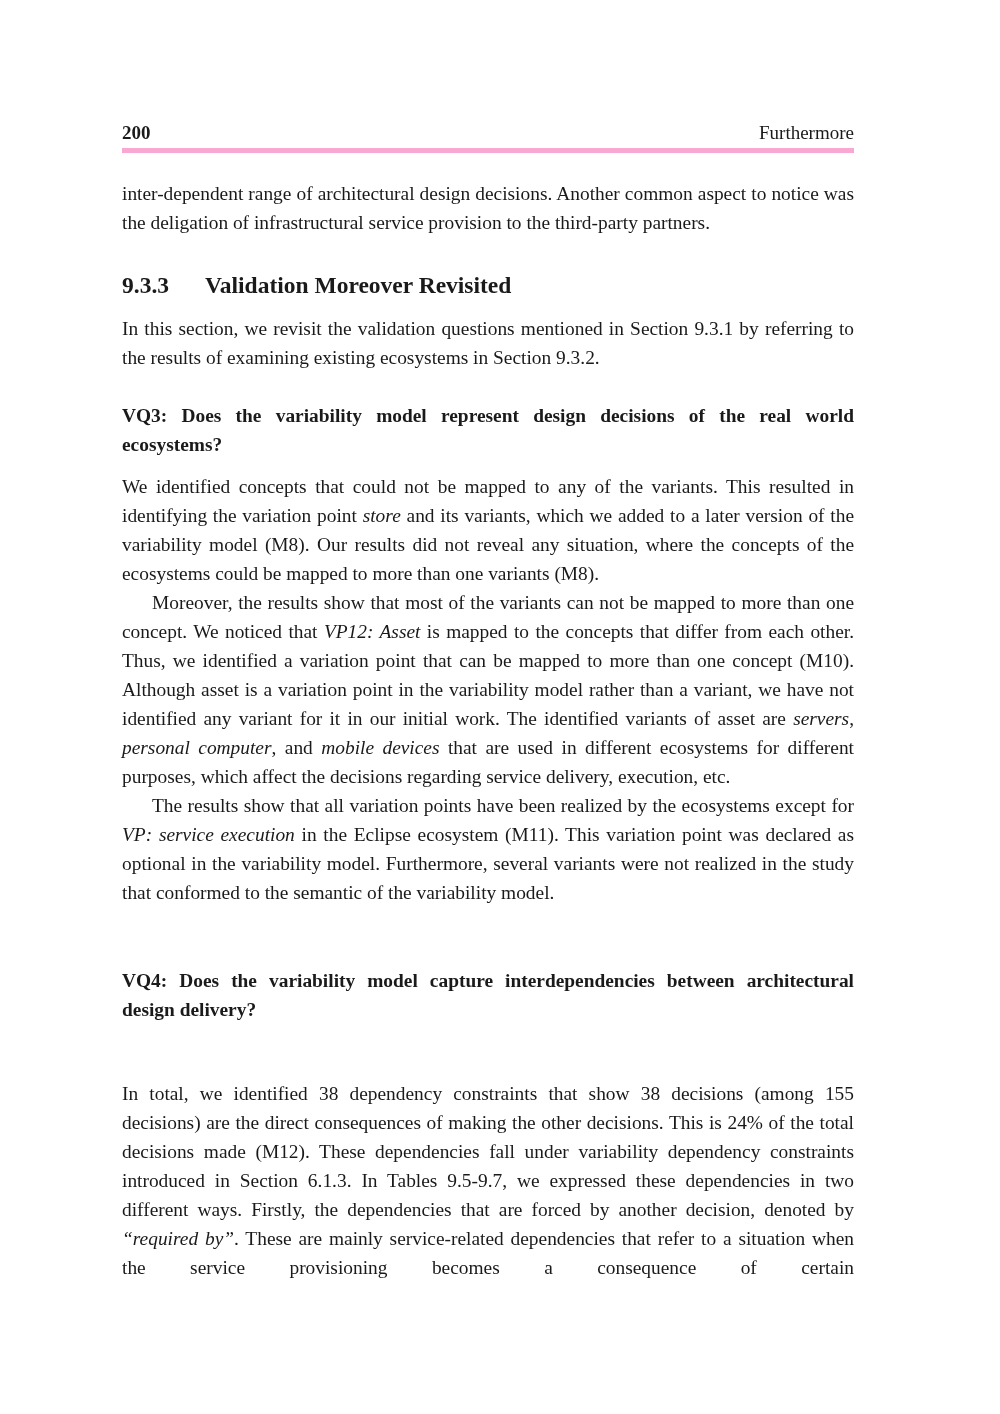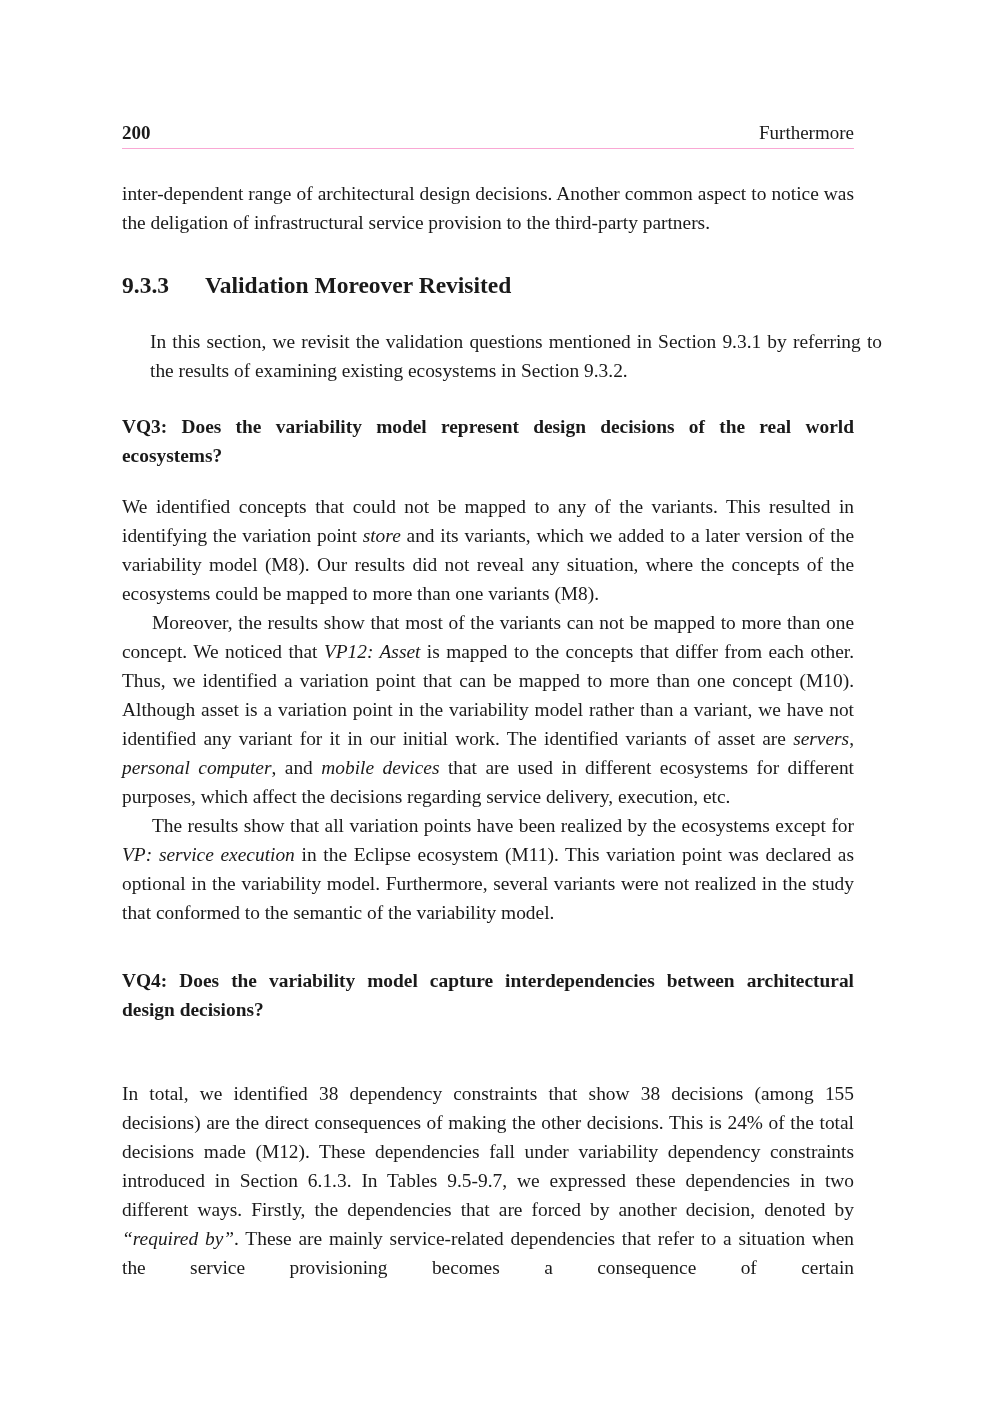--- a/index.html
+++ b/index.html
@@ -4,21 +4,21 @@
 <style>
   html, body { margin: 0; padding: 0; background: #ffffff; }
   body {
     width: 1000px; height: 1414px; position: relative; overflow: hidden;
     font-family: "DejaVu Serif", "Liberation Serif", serif;
     color: #1a1a1a;
   }
   .page { position: absolute; left: 122px; top: 0; width: 732px; }
   .running-head {
     position: absolute; top: 120px; left: 0; width: 732px; height: 28px;
-    border-bottom: 1px solid #f9a8d4;
+    border-bottom: 5px solid #f9a8d4;
     font-family: "Liberation Serif", serif; font-size: 19px;
   }
   .running-head .pnum { position: absolute; left: 0; top: 2px; font-weight: bold; }
   .running-head .rtitle { position: absolute; right: 0; top: 2px; }
   .block { position: absolute; left: 0; width: 732px; }
   p.body {
     margin: 0; font-family: "Liberation Serif", serif; font-size: 19.4px;
     line-height: 29px; text-align: justify; text-align-last: auto;
   }
   p.indent { text-indent: 30px; }
@@ -47,35 +47,35 @@
   <div class="block" style="top:179px;">
     <p class="body last">inter-dependent range of architectural design decisions. Another common aspect to notice was the deligation of infrastructural service provision to the third-party partners.</p>
   </div>
 
   <div class="block" style="top:270px;">
     <h2 class="section-title">
       <span class="num">9.3.3</span><span>Validation Moreover Revisited</span>
     </h2>
   </div>
 
-  <div class="block" style="top:327px;margin-left:28px;">
+  <div class="block" style="top:314px;">
     <p class="body last">In this section, we revisit the validation questions mentioned in Section 9.3.1 by referring to the results of examining existing ecosystems in Section 9.3.2.</p>
   </div>
 
-  <div class="block" style="top:401px;margin-top:11px;">
+  <div class="block" style="top:401px;">
     <p class="vq">VQ3: Does the variability model represent design decisions of the real world ecosystems?</p>
   </div>
 
-  <div class="block" style="top:492px;">
+  <div class="block" style="top:472px;">
     <p class="body last"><span>We identified concepts that could not be mapped to any of the variants. This resulted in identifying the variation point </span><em>store</em><span> and its variants, which we added to a later version of the variability model (M8). Our results did not reveal any situation, where the concepts of the ecosystems could be mapped to more than one variants (M8).</span></p>
     <p class="body indent last"><span>Moreover, the results show that most of the variants can not be mapped to more than one concept. We noticed that </span><em>VP12: Asset</em><span> is mapped to the concepts that differ from each other. Thus, we identified a variation point that can be mapped to more than one concept (M10). Although asset is a variation point in the variability model rather than a variant, we have not identified any variant for it in our initial work. The identified variants of asset are </span><em>servers</em><span>, </span><em>personal computer</em><span>, and </span><em>mobile devices</em><span> that are used in different ecosystems for different purposes, which affect the decisions regarding service delivery, execution, etc.</span></p>
     <p class="body indent last"><span>The results show that all variation points have been realized by the ecosystems except for </span><em>VP: service execution</em><span> in the Eclipse ecosystem (M11). This variation point was declared as optional in the variability model. Furthermore, several variants were not realized in the study that conformed to the semantic of the variability model.</span></p>
   </div>
 
   <div class="block" style="top:966px;">
-    <p class="vq">VQ4: Does the variability model capture interdependencies between architectural design decisions?</p>
+    <p class="vq">VQ4: Does the variability model capture interdependencies between architectural design delivery?</p>
   </div>
 
   <div class="block" style="top:1079px;">
     <p class="body" style="text-align-last: justify;"><span>In total, we identified 38 dependency constraints that show 38 decisions (among 155 decisions) are the direct consequences of making the other decisions. This is 24% of the total decisions made (M12). These dependencies fall under variability dependency constraints introduced in Section 6.1.3. In Tables 9.5-9.7, we expressed these dependencies in two different ways. Firstly, the dependencies that are forced by another decision, denoted by </span><em>“required by”</em><span>. These are mainly service-related dependencies that refer to a situation when the service provisioning becomes a consequence of certain</span></p>
   </div>
 
 </div>
 
 </body></html>

